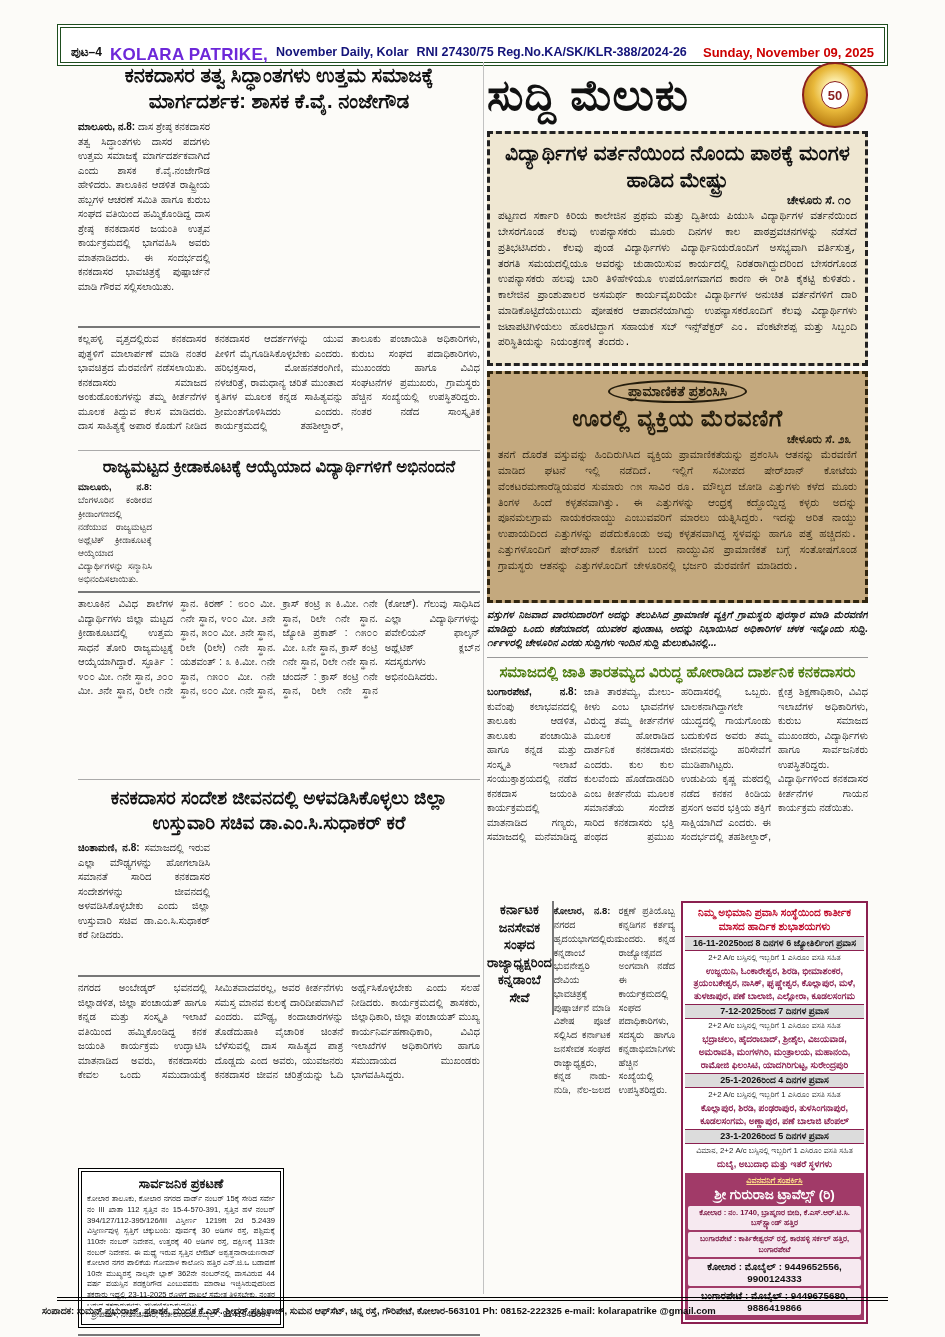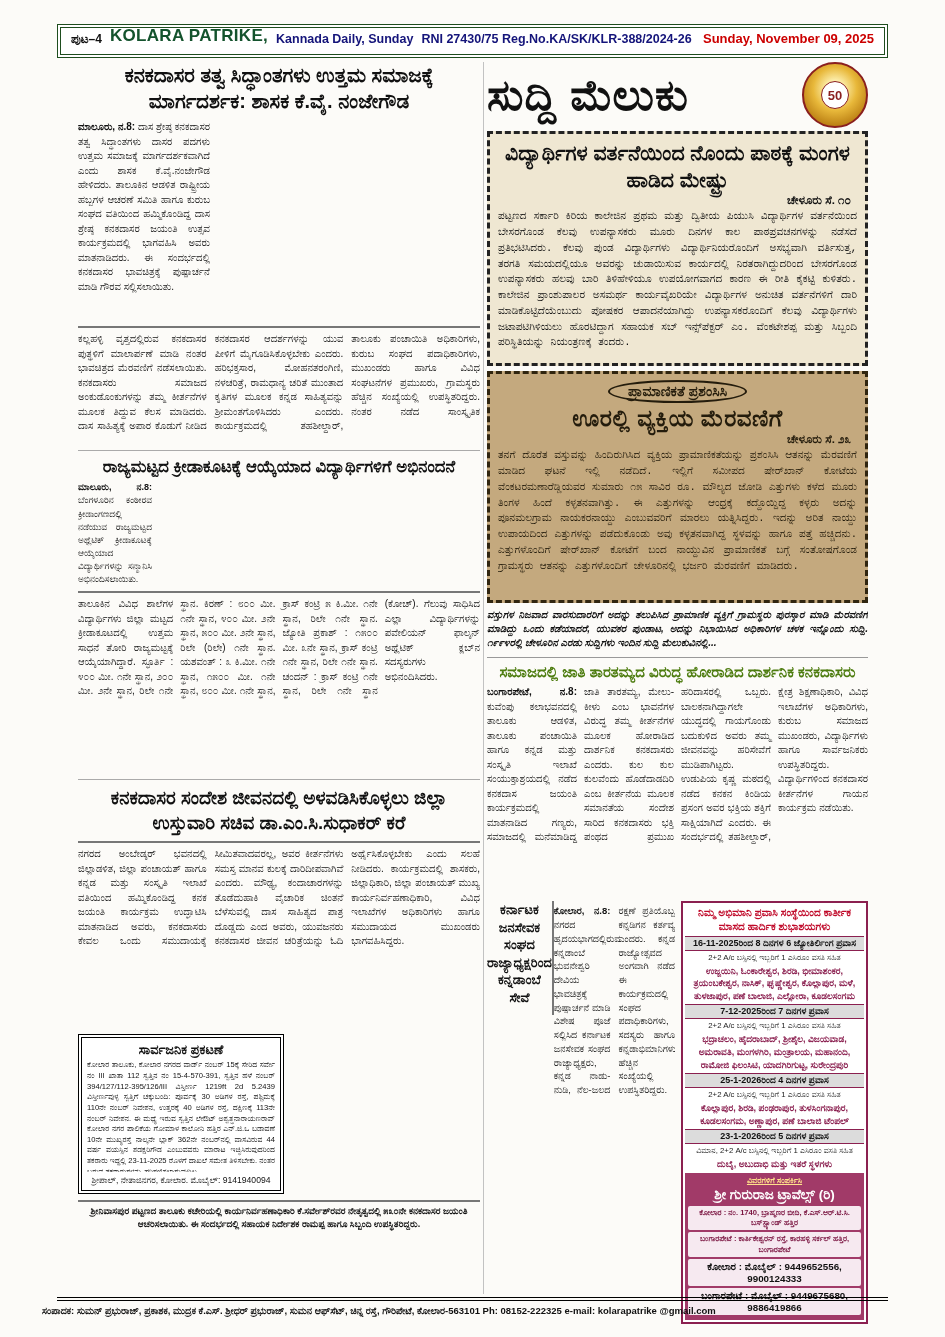--- a/index.html
+++ b/index.html
@@ -1,23 +1,23 @@
 <!DOCTYPE html>
 <html><head>
 <meta charset="utf-8">
 <style>
   html,body{margin:0;padding:0;background:#e8e8e8;}
   .page{position:relative;width:945px;height:1337px;margin:0 auto;background:#fcfbf8;
         font-family:"Liberation Sans",sans-serif;color:#111;overflow:hidden;}
 
   
   .hdr{position:absolute;left:57px;top:24px;width:831px;height:34px;box-sizing:border-box;
-       border:4px double #1e4d1e;background:#fff;display:flex;align-items:flex-end;gap:8px;padding:8px 10px;}
+       border:4px double #1e4d1e;background:#fff;display:flex;align-items:flex-start;gap:8px;padding:17px 10px;}
   .hdr-page{font-weight:bold;font-size:12px;white-space:nowrap;}
-  .hdr-name{color:#14532d;font-weight:800;font-size:17px;white-space:nowrap;letter-spacing:.3px;}
+  .hdr-name{color:#6d28d9;font-weight:800;font-size:17px;white-space:nowrap;letter-spacing:.3px;}
   .hdr-sub,.hdr-rni{color:#14147a;font-weight:bold;font-size:12.5px;white-space:nowrap;}
   .hdr-date{margin-left:auto;color:#cc0000;font-weight:800;font-size:13px;white-space:nowrap;}
 
   
   .col-left{position:absolute;left:78px;top:62px;width:402px;}
   .col-right{position:absolute;left:487px;top:60px;width:381px;}
   .vdiv{position:absolute;left:483px;top:62px;height:1232px;border-left:1px solid #c2c2c2;}
 
   
   .h1a{font-size:20px;font-weight:800;text-align:center;line-height:1.3;margin:0 0 6px;}
@@ -108,21 +108,21 @@
   .footer{position:absolute;left:42px;width:831px;top:1305px;text-align:left;font-size:9.5px;font-weight:bold;}
 </style>
 </head>
 <body>
 
 <div class="page">
 
   <div class="hdr">
     <span class="hdr-page">ಪುಟ–4</span>
     <span class="hdr-name">KOLARA PATRIKE,</span>
-    <span class="hdr-sub">Kannada Daily, Sunday</span>
+    <span class="hdr-sub">November Daily, Kolar</span>
     <span class="hdr-rni">RNI 27430/75 Reg.No.KA/SK/KLR-388/2024-26</span>
     <span class="hdr-date">Sunday, November 09, 2025</span>
   </div>
 
   <div class="vdiv"></div>
 
   <div class="col-left">
 
     <div>
       <div class="h1a">ಕನಕದಾಸರ ತತ್ವ ಸಿದ್ಧಾಂತಗಳು ಉತ್ತಮ ಸಮಾಜಕ್ಕೆ ಮಾರ್ಗದರ್ಶಕ: ಶಾಸಕ ಕೆ.ವೈ. ನಂಜೇಗೌಡ</div>
@@ -144,20 +144,24 @@
           <span>ಬೆಂಗಳೂರಿನ ಕಂಠೀರವ ಕ್ರೀಡಾಂಗಣದಲ್ಲಿ ನಡೆಯುವ ರಾಜ್ಯಮಟ್ಟದ ಅಥ್ಲೆಟಿಕ್ ಕ್ರೀಡಾಕೂಟಕ್ಕೆ ಆಯ್ಕೆಯಾದ ವಿದ್ಯಾರ್ಥಿಗಳನ್ನು ಸನ್ಮಾನಿಸಿ ಅಭಿನಂದಿಸಲಾಯಿತು.</span>
         </div>
         <div class="photo ph-a2"></div>
       </div>
       <div class="bt c4" style="height:176px;margin-top:4px;">ತಾಲೂಕಿನ ವಿವಿಧ ಶಾಲೆಗಳ ವಿದ್ಯಾರ್ಥಿಗಳು ಜಿಲ್ಲಾ ಮಟ್ಟದ ಕ್ರೀಡಾಕೂಟದಲ್ಲಿ ಉತ್ತಮ ಸಾಧನೆ ತೋರಿ ರಾಜ್ಯಮಟ್ಟಕ್ಕೆ ಆಯ್ಕೆಯಾಗಿದ್ದಾರೆ. ಸ್ಫೂರ್ತಿ : ೪೦೦ ಮೀ. ೧ನೇ ಸ್ಥಾನ, ೨೦೦ ಮೀ. ೨ನೇ ಸ್ಥಾನ, ರಿಲೇ ೧ನೇ ಸ್ಥಾನ. ಕಿರಣ್ : ೮೦೦ ಮೀ. ೧ನೇ ಸ್ಥಾನ, ೪೦೦ ಮೀ. ೨ನೇ ಸ್ಥಾನ, ೫೦೦ ಮೀ. ೨ನೇ ಸ್ಥಾನ, ರಿಲೇ (ರಿಲೇ) ೧ನೇ ಸ್ಥಾನ. ಯಶವಂತ್ : ೩ ಕಿ.ಮೀ. ೧ನೇ ಸ್ಥಾನ, ೧೫೦೦ ಮೀ. ೧ನೇ ಸ್ಥಾನ, ೮೦೦ ಮೀ. ೧ನೇ ಸ್ಥಾನ, ಕ್ರಾಸ್ ಕಂಟ್ರಿ ೫ ಕಿ.ಮೀ. ೧ನೇ ಸ್ಥಾನ, ರಿಲೇ ೧ನೇ ಸ್ಥಾನ. ಜ್ಯೋತಿ ಪ್ರಕಾಶ್ : ೧೫೦೦ ಮೀ. ೩ನೇ ಸ್ಥಾನ, ಕ್ರಾಸ್ ಕಂಟ್ರಿ ೧ನೇ ಸ್ಥಾನ, ರಿಲೇ ೧ನೇ ಸ್ಥಾನ. ಚಂದನ್ : ಕ್ರಾಸ್ ಕಂಟ್ರಿ ೧ನೇ ಸ್ಥಾನ, ರಿಲೇ ೧ನೇ ಸ್ಥಾನ (ಕೋಚ್). ಗೆಲುವು ಸಾಧಿಸಿದ ಎಲ್ಲಾ ವಿದ್ಯಾರ್ಥಿಗಳನ್ನು ಪವೇಲಿಯನ್ ಫಾಲ್ಕನ್ ಅಥ್ಲೆಟಿಕ್ ಕ್ಲಬ್‌ನ ಸದಸ್ಯರುಗಳು ಅಭಿನಂದಿಸಿದರು.</div>
     </div>
 
     <div>
       <div class="h3a">ಕನಕದಾಸರ ಸಂದೇಶ ಜೀವನದಲ್ಲಿ ಅಳವಡಿಸಿಕೊಳ್ಳಲು ಜಿಲ್ಲಾ ಉಸ್ತುವಾರಿ ಸಚಿವ ಡಾ.ಎಂ.ಸಿ.ಸುಧಾಕರ್ ಕರೆ</div>
       <div class="row">
+        <div class="bt" style="width:132px;flex:0 0 auto;height:128px;">
+          <span class="dl">ಚಿಂತಾಮಣಿ, ನ.8:</span>
+          <span>ಸಮಾಜದಲ್ಲಿ ಇರುವ ಎಲ್ಲಾ ಮೌಢ್ಯಗಳನ್ನು ಹೋಗಲಾಡಿಸಿ ಸಮಾನತೆ ಸಾರಿದ ಕನಕದಾಸರ ಸಂದೇಶಗಳನ್ನು ಜೀವನದಲ್ಲಿ ಅಳವಡಿಸಿಕೊಳ್ಳಬೇಕು ಎಂದು ಜಿಲ್ಲಾ ಉಸ್ತುವಾರಿ ಸಚಿವ ಡಾ.ಎಂ.ಸಿ.ಸುಧಾಕರ್ ಕರೆ ನೀಡಿದರು.</span>
+        </div>
         <div class="photo ph-a3"></div>
       </div>
       <div class="bt c3" style="height:182px;margin-top:4px;">ನಗರದ ಅಂಬೇಡ್ಕರ್ ಭವನದಲ್ಲಿ ಜಿಲ್ಲಾಡಳಿತ, ಜಿಲ್ಲಾ ಪಂಚಾಯತ್ ಹಾಗೂ ಕನ್ನಡ ಮತ್ತು ಸಂಸ್ಕೃತಿ ಇಲಾಖೆ ವತಿಯಿಂದ ಹಮ್ಮಿಕೊಂಡಿದ್ದ ಕನಕ ಜಯಂತಿ ಕಾರ್ಯಕ್ರಮ ಉದ್ಘಾಟಿಸಿ ಮಾತನಾಡಿದ ಅವರು, ಕನಕದಾಸರು ಕೇವಲ ಒಂದು ಸಮುದಾಯಕ್ಕೆ ಸೀಮಿತವಾದವರಲ್ಲ, ಅವರ ಕೀರ್ತನೆಗಳು ಸಮಸ್ತ ಮಾನವ ಕುಲಕ್ಕೆ ದಾರಿದೀಪವಾಗಿವೆ ಎಂದರು. ಮೌಢ್ಯ, ಕಂದಾಚಾರಗಳನ್ನು ತೊಡೆದುಹಾಕಿ ವೈಚಾರಿಕ ಚಿಂತನೆ ಬೆಳೆಸುವಲ್ಲಿ ದಾಸ ಸಾಹಿತ್ಯದ ಪಾತ್ರ ದೊಡ್ಡದು ಎಂದ ಅವರು, ಯುವಜನರು ಕನಕದಾಸರ ಜೀವನ ಚರಿತ್ರೆಯನ್ನು ಓದಿ ಅರ್ಥೈಸಿಕೊಳ್ಳಬೇಕು ಎಂದು ಸಲಹೆ ನೀಡಿದರು. ಕಾರ್ಯಕ್ರಮದಲ್ಲಿ ಶಾಸಕರು, ಜಿಲ್ಲಾಧಿಕಾರಿ, ಜಿಲ್ಲಾ ಪಂಚಾಯತ್ ಮುಖ್ಯ ಕಾರ್ಯನಿರ್ವಹಣಾಧಿಕಾರಿ, ವಿವಿಧ ಇಲಾಖೆಗಳ ಅಧಿಕಾರಿಗಳು ಹಾಗೂ ಸಮುದಾಯದ ಮುಖಂಡರು ಭಾಗವಹಿಸಿದ್ದರು.</div>
 
       <div class="row" style="margin-top:5px;">
         <div class="notice">
           <div class="notice-in">
             <div class="notice-t">ಸಾರ್ವಜನಿಕ ಪ್ರಕಟಣೆ</div>
             <div class="notice-b">ಕೋಲಾರ ತಾಲೂಕು, ಕೋಲಾರ ನಗರದ ವಾರ್ಡ್ ನಂಬರ್ 15ಕ್ಕೆ ಸೇರಿದ ಸರ್ವೇ ನಂ III ಖಾತಾ 112 ಸ್ವತ್ತಿನ ನಂ 15-4-570-391, ಸ್ವತ್ತಿನ ಹಳೆ ನಂಬರ್ 394/127/112-395/126/III ವಿಸ್ತೀರ್ಣ 1219ft 2d 5.2439 ವಿಸ್ತೀರ್ಣವುಳ್ಳ ಸ್ವತ್ತಿಗೆ ಚಕ್ಕುಬಂದಿ: ಪೂರ್ವಕ್ಕೆ 30 ಅಡಿಗಳ ರಸ್ತೆ, ಪಶ್ಚಿಮಕ್ಕೆ 110ನೇ ನಂಬರ್ ನಿವೇಶನ, ಉತ್ತರಕ್ಕೆ 40 ಅಡಿಗಳ ರಸ್ತೆ, ದಕ್ಷಿಣಕ್ಕೆ 113ನೇ ನಂಬರ್ ನಿವೇಶನ. ಈ ಮಧ್ಯೆ ಇರುವ ಸ್ವತ್ತಿನ ಲೇಔಟ್ ಅಶ್ವತ್ಥನಾರಾಯಣರಾವ್ ಕೋಲಾರ ನಗರ ಪಾಲಿಕೆಯ ಗೋಮಾಳ ಕಾಲೋನಿ ಹತ್ತಿರ ಎನ್.ಜಿ.ಒ ಬಡಾವಣೆ 10ನೇ ಮುಖ್ಯರಸ್ತೆ ನಾಲ್ಕನೇ ಬ್ಲಾಕ್ 362ನೇ ನಂಬರ್‌ನಲ್ಲಿ ವಾಸವಿರುವ 44 ವರ್ಷ ವಯಸ್ಸಿನ ಶಡಕ್ಷರಿಗೌಡ ಎಂಬುವವರು ಮಾರಾಟ ಇಚ್ಛಿಸಿರುವುದರಿಂದ ತಕರಾರು ಇದ್ದಲ್ಲಿ 23-11-2025 ರೊಳಗೆ ದಾಖಲೆ ಸಮೇತ ತಿಳಿಸಬೇಕು. ನಂತರ ಬರುವ ತಕರಾರುಗಳನ್ನು ಪರಿಗಣಿಸಲಾಗುವುದಿಲ್ಲ.</div>
             <div class="notice-s">ಶ್ರೀಪಾಲ್, ನೇತಾಜಿನಗರ, ಕೋಲಾರ. ಮೊಬೈಲ್: 9141940094</div>
@@ -227,21 +231,21 @@
 
         <div class="ad-h">25-1-2026ರಿಂದ 4 ದಿನಗಳ ಪ್ರವಾಸ</div>
         <div class="ad-sub">2+2 A/c ಬಸ್ಸಿನಲ್ಲಿ ಇಬ್ಬರಿಗೆ 1 ಎಸಿರೂಂ ವಸತಿ ಸಹಿತ</div>
         <div class="ad-dest">ಕೊಲ್ಲಾಪುರ, ಶಿರಡಿ, ಪಂಢರಾಪುರ, ತುಳಸಿಂಗನಾಪುರ, ಕೂಡಲಸಂಗಮ, ಅಣ್ಣಾಪುರ, ಪಣೆ ಬಾಲಾಜಿ ಟೆಂಪಲ್</div>
 
         <div class="ad-h">23-1-2026ರಿಂದ 5 ದಿನಗಳ ಪ್ರವಾಸ</div>
         <div class="ad-sub">ವಿಮಾನ, 2+2 A/c ಬಸ್ಸಿನಲ್ಲಿ ಇಬ್ಬರಿಗೆ 1 ಎಸಿರೂಂ ವಸತಿ ಸಹಿತ</div>
         <div class="ad-dest">ದುಬೈ, ಅಬುದಾಭಿ ಮತ್ತು ಇತರೆ ಸ್ಥಳಗಳು</div>
 
         <div class="ad-contact">
-          <div class="ad-note">ವಿವರಗಳಿಗೆ ಸಂಪರ್ಕಿಸಿ</div>
+          <div class="ad-note">ವಿವನವನಿಗೆ ಸಂಪರ್ಕಿಸಿ</div>
           <div class="ad-name">ಶ್ರೀ ಗುರುರಾಜ ಟ್ರಾವೆಲ್ಸ್ (ರಿ)</div>
           <div class="ad-line">ಕೋಲಾರ : ನಂ. 1740, ಬ್ರಾಹ್ಮಣರ ಬೀದಿ, ಕೆ.ಎಸ್.ಆರ್.ಟಿ.ಸಿ. ಬಸ್‌ಸ್ಟ್ಯಾಂಡ್ ಹತ್ತಿರ</div>
           <div class="ad-line">ಬಂಗಾರಪೇಟೆ : ಕಾರ್ತಿಕೇಶ್ವರನ್ ರಸ್ತೆ, ಕಾರಹಳ್ಳಿ ಸರ್ಕಲ್ ಹತ್ತಿರ, ಬಂಗಾರಪೇಟೆ</div>
           <div class="ad-phone">ಕೋಲಾರ : ಮೊಬೈಲ್ : 9449652556, 9900124333</div>
           <div class="ad-phone">ಬಂಗಾರಪೇಟೆ : ಮೊಬೈಲ್ : 9449675680, 9886419866</div>
         </div>
       </div>
     </div>
   </div>
 

